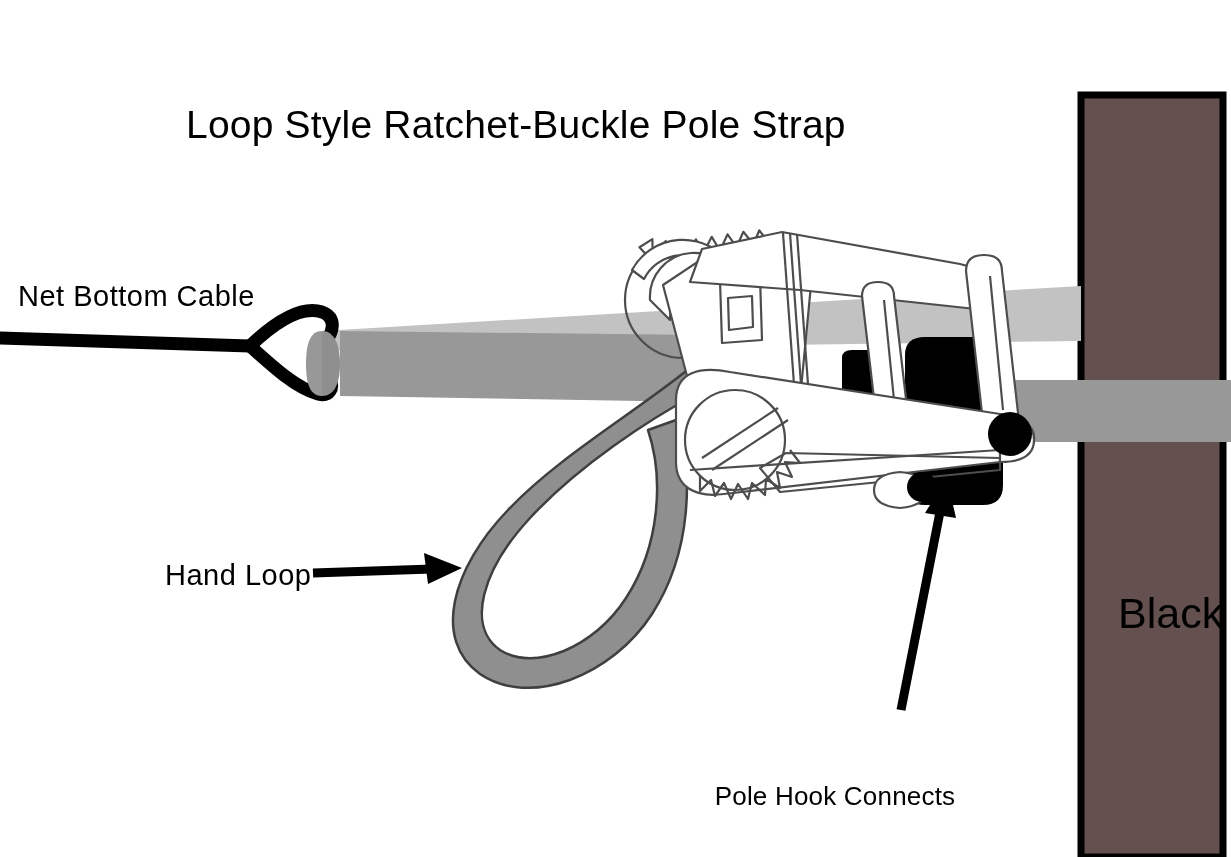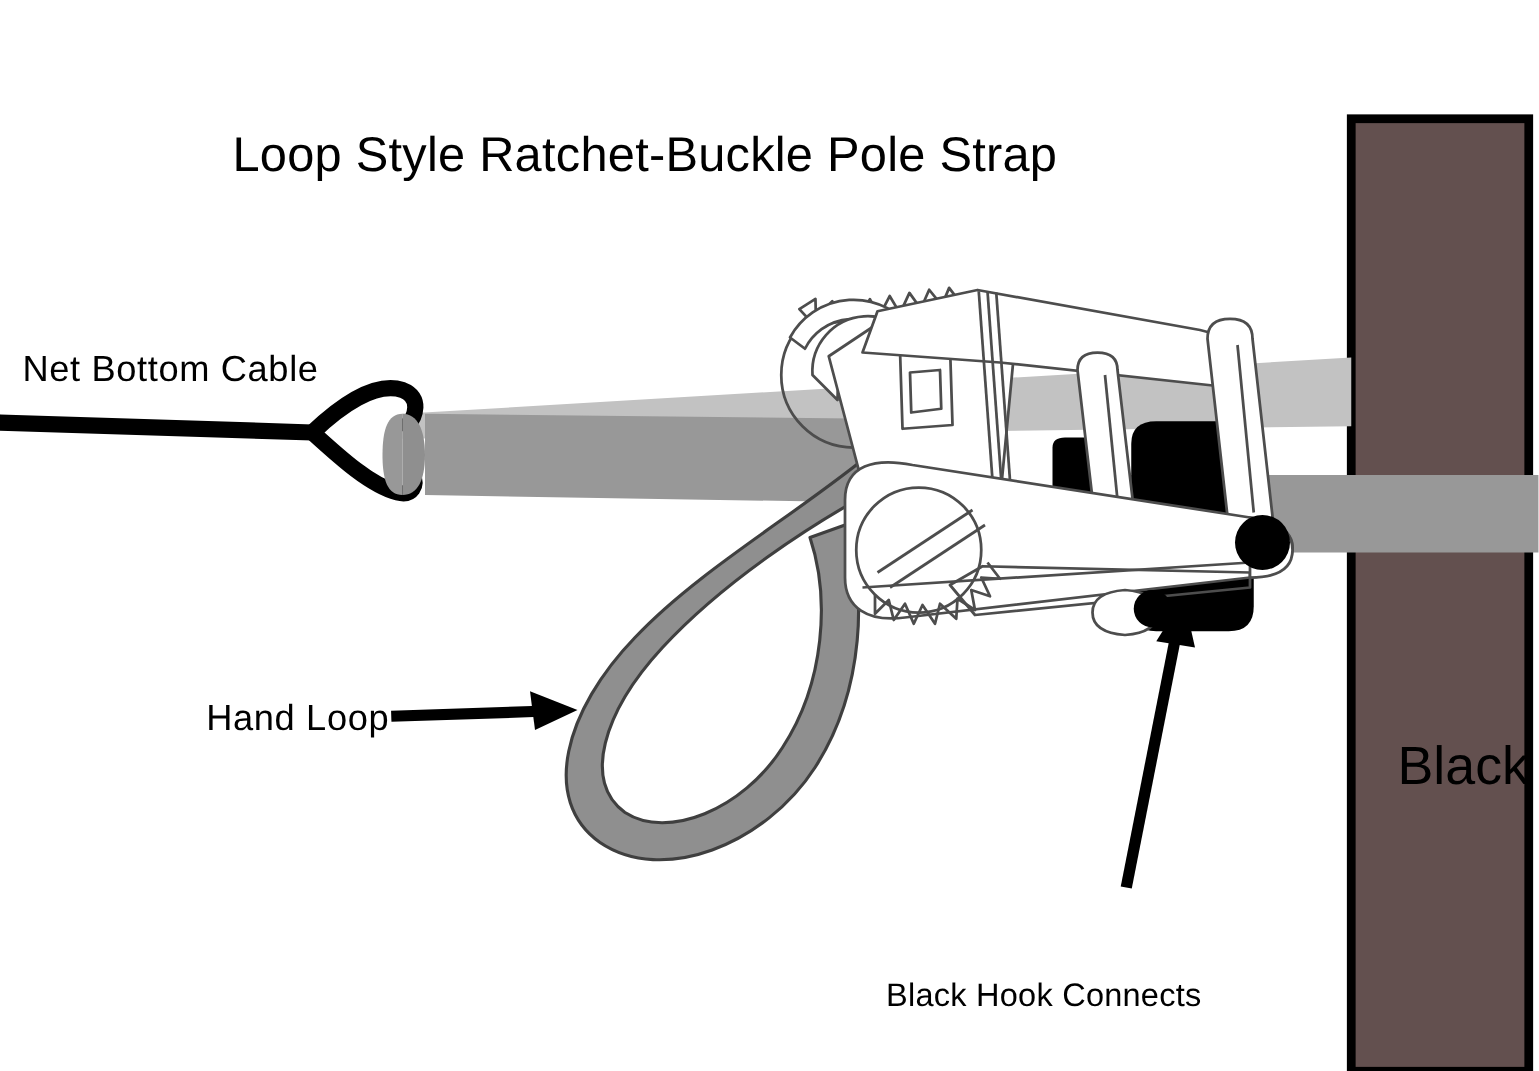--- a/index.html
+++ b/index.html
@@ -206,19 +206,19 @@
 
   <div class="lbl" id="title-text">Loop Style Ratchet-Buckle Pole Strap</div>
 
   <div class="lbl" id="cable-label">Net Bottom Cable</div>
 
   <div class="lbl" id="handloop-label">Hand Loop</div>
 
   <div class="lbl" id="pole-label">Black</div>
 
   <div class="lbl" id="hook-caption">
-    <div>Black Hook Connects</div>
+    <div>Pole Hook Connects</div>
     
     
     
   </div>
 
 </div>
 
 </body></html>

